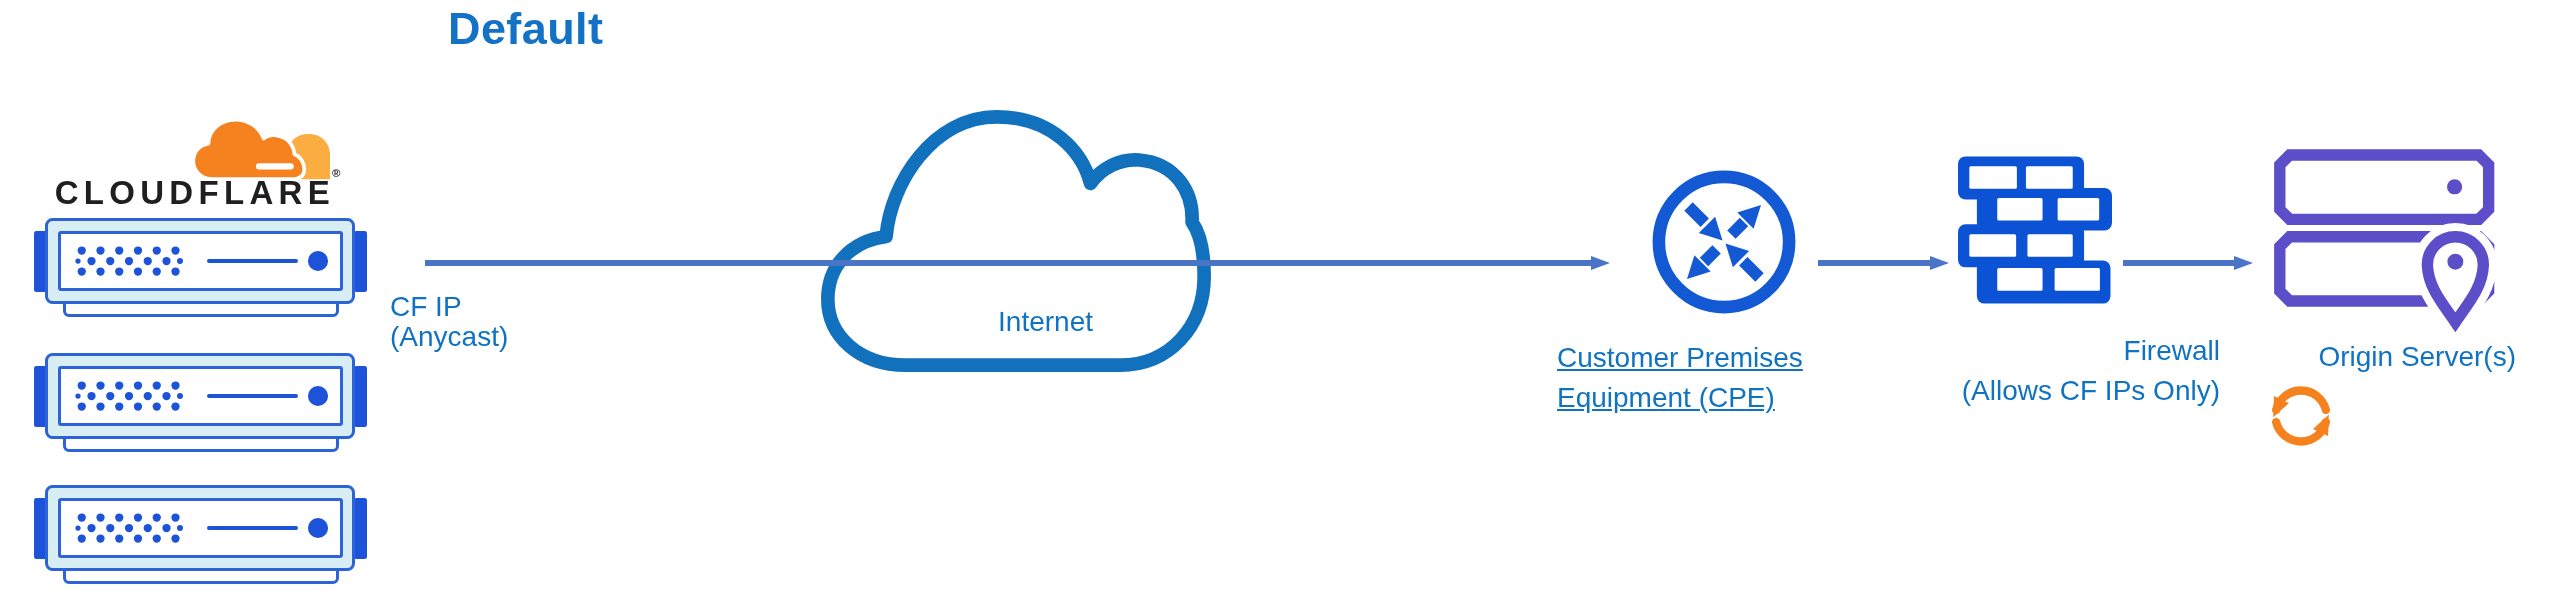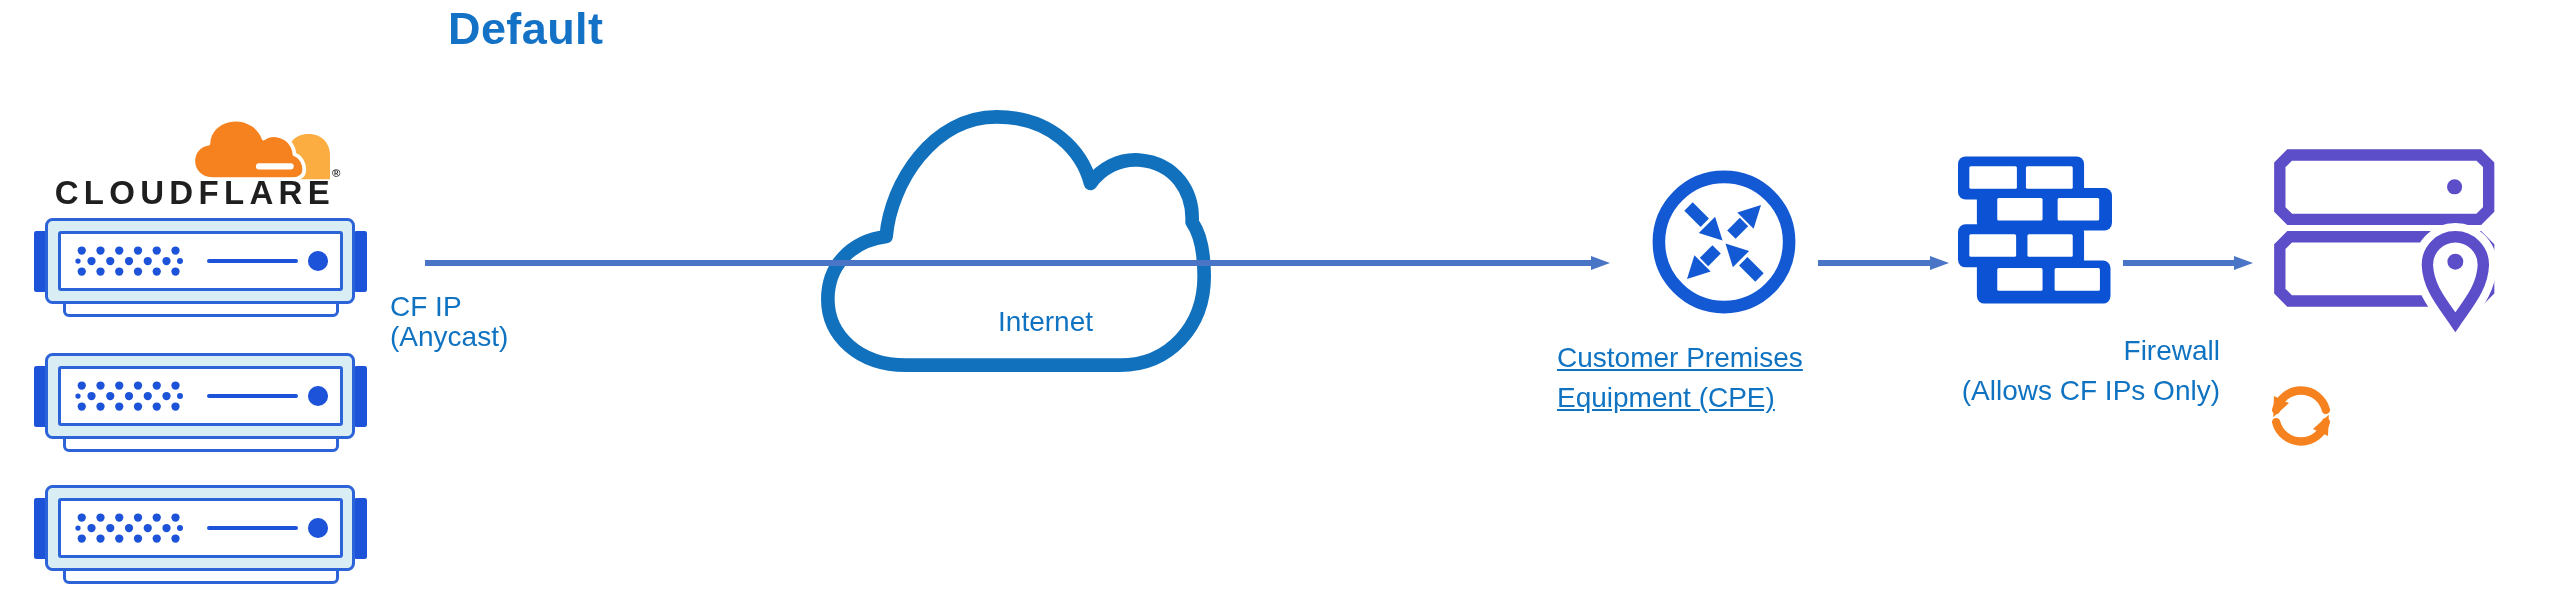--- a/index.html
+++ b/index.html
@@ -234,20 +234,21 @@
   <svg style="left:2273px; top:148px;" width="227" height="185" viewBox="0 0 300 244">
     <path class="pp-stroke" d="M22 9 H272 L285 22 V81 L272 94 H22 L9 81 V22 Z"></path>
     <circle class="pp-fill" cx="240" cy="51" r="10"></circle>
     <path class="pp-stroke" d="M22 117 H272 L285 130 V189 L272 202 H22 L9 189 V130 Z"></path>
     <g>
       <path class="halo" d="M241 230 C 224 205 205 184 204 154 A 37 37 0 1 1 278 154 C 277 184 258 205 241 230 Z"></path>
       <path class="pp-stroke" d="M241 230 C 224 205 205 184 204 154 A 37 37 0 1 1 278 154 C 277 184 258 205 241 230 Z"></path>
       <circle class="pp-fill" cx="241" cy="150" r="10.5"></circle>
     </g>
   </svg>
+  <div class="lbl center" style="left:2259px; top:337px; width:257px;">Origin Server(s)</div>
 
   <svg style="left:2255px; top:381px;" width="92" height="70" viewBox="0 0 122 92">
     <path class="sync-arc" d="M 94 38 A 34 34 0 0 0 28 38"></path>
     <polygon class="sync-head" points="2,0 -24,-11 -24,11" transform="translate(25,46) rotate(115)"></polygon>
     <path class="sync-arc" d="M 28 54 A 34 34 0 0 0 94 54"></path>
     <polygon class="sync-head" points="2,0 -24,-11 -24,11" transform="translate(97,46) rotate(-65)"></polygon>
   </svg>
 
 </div>
 

